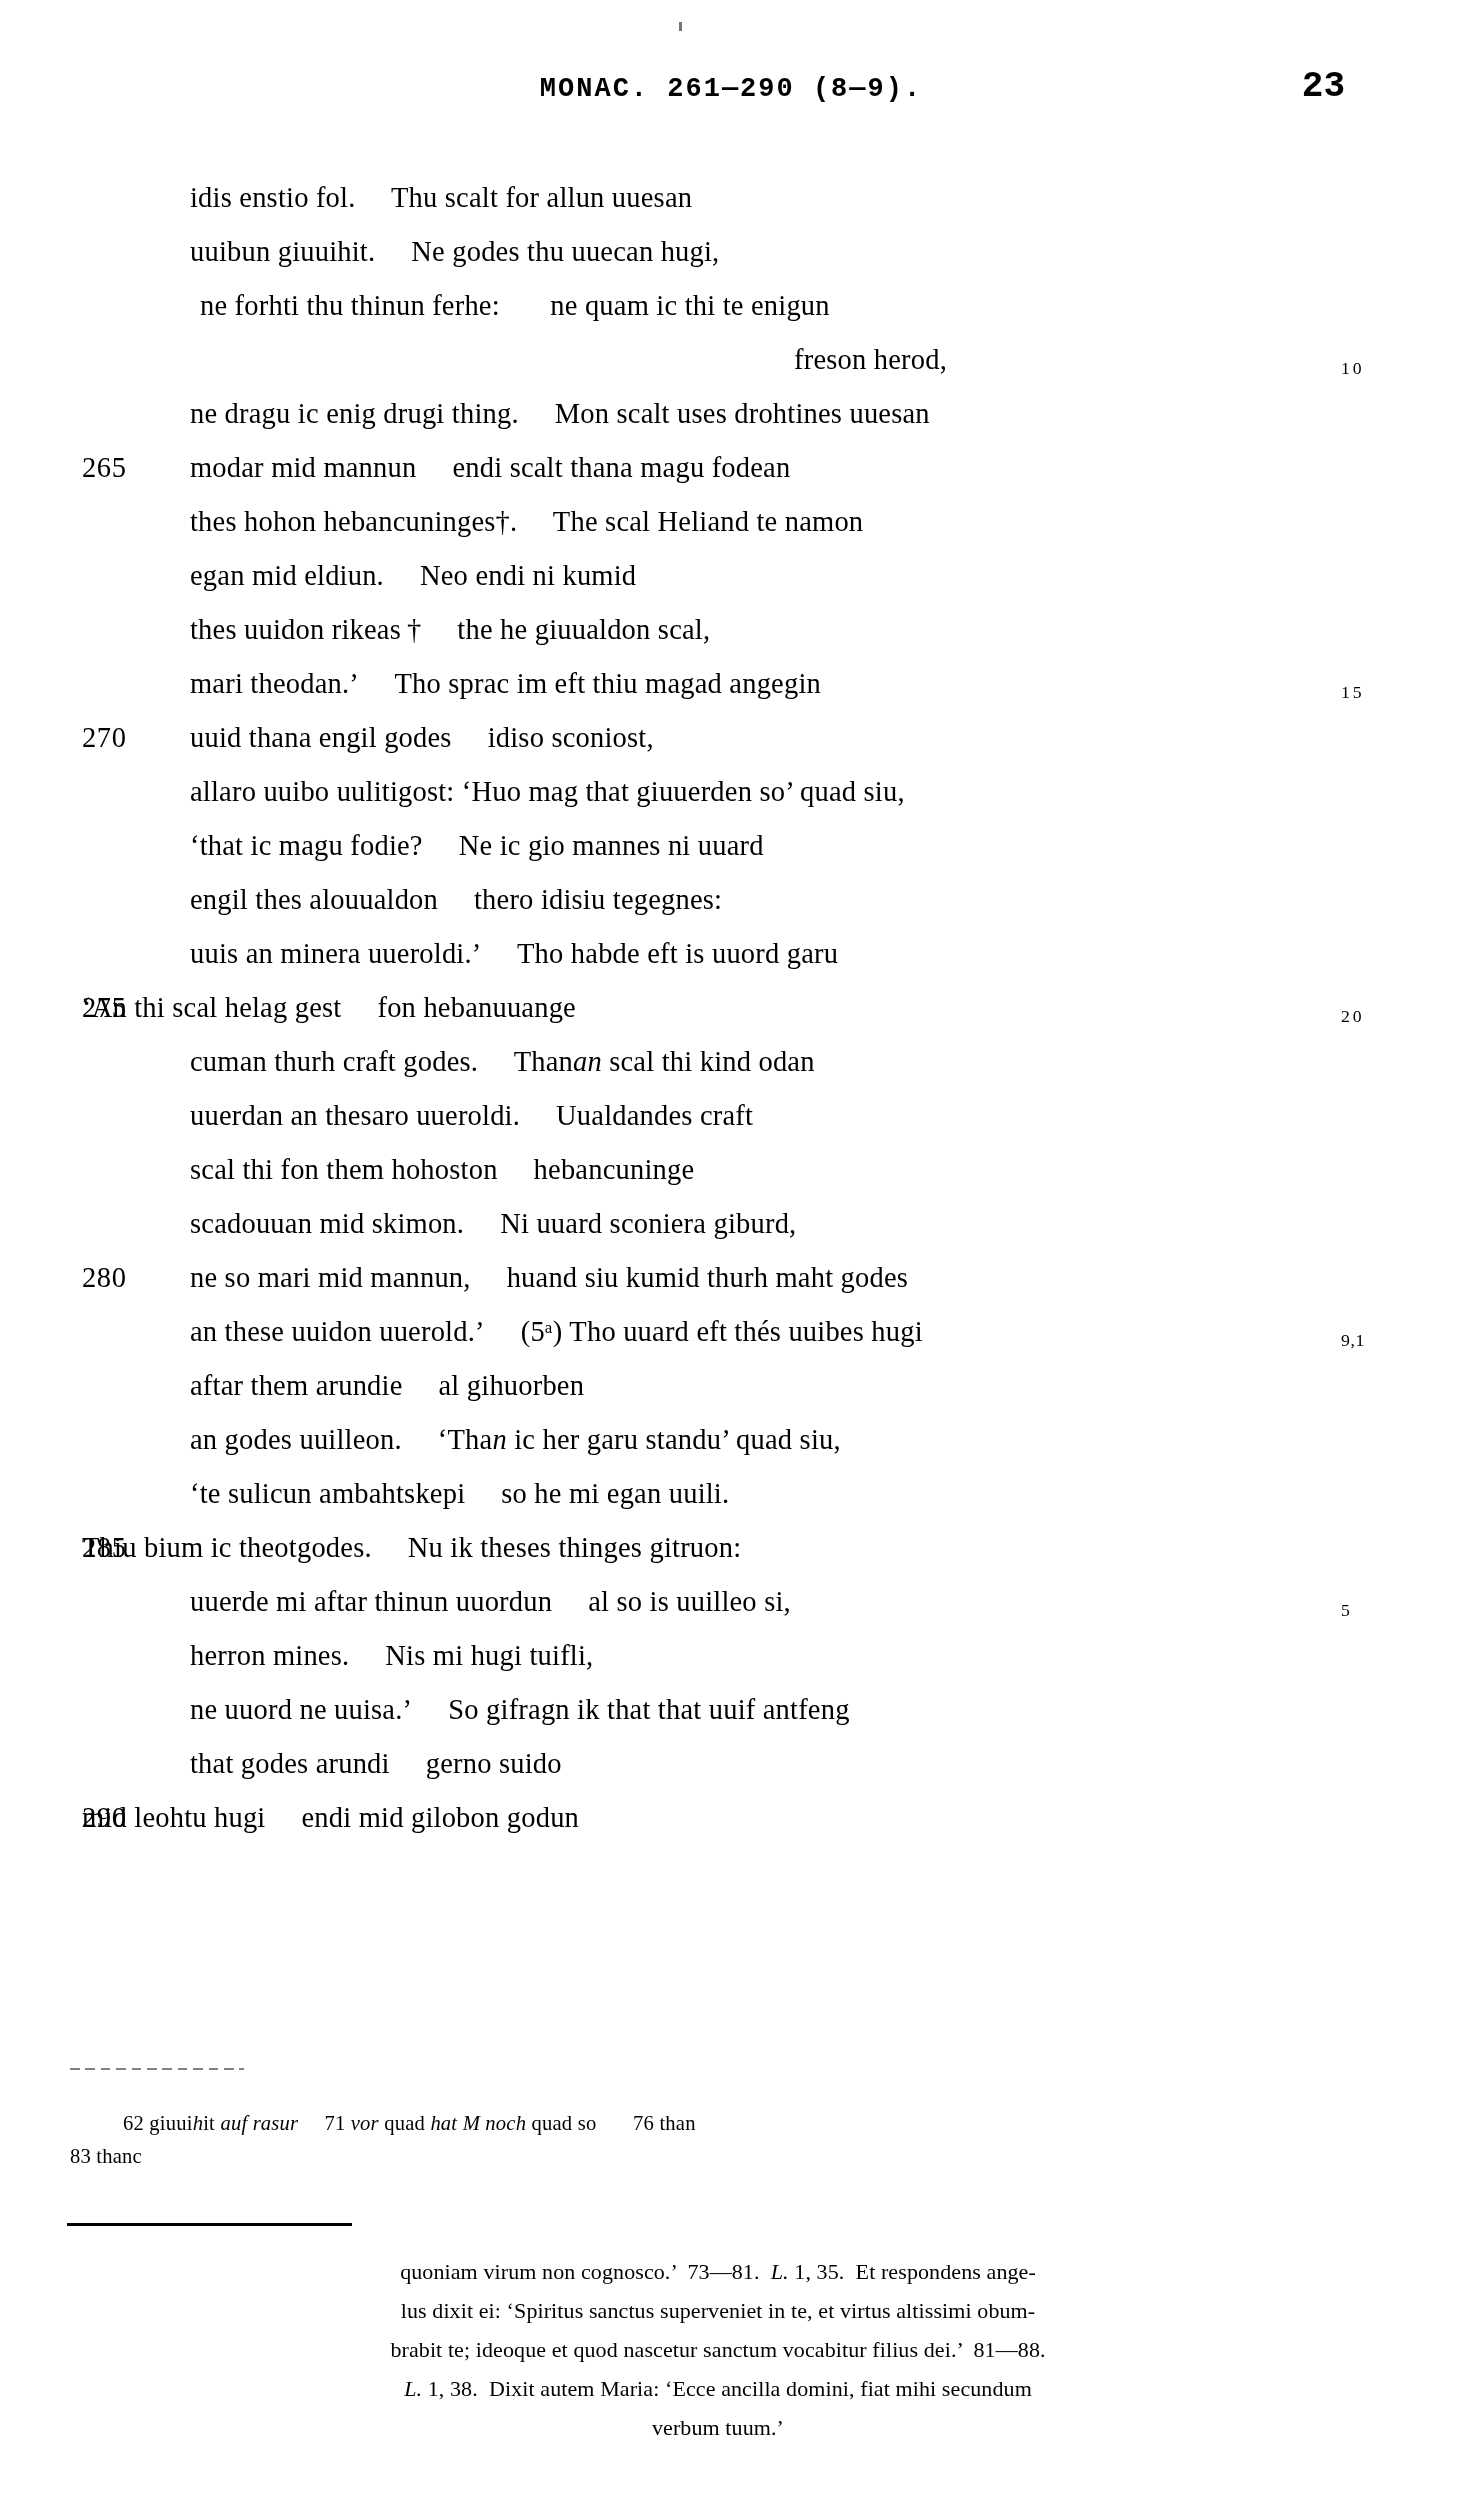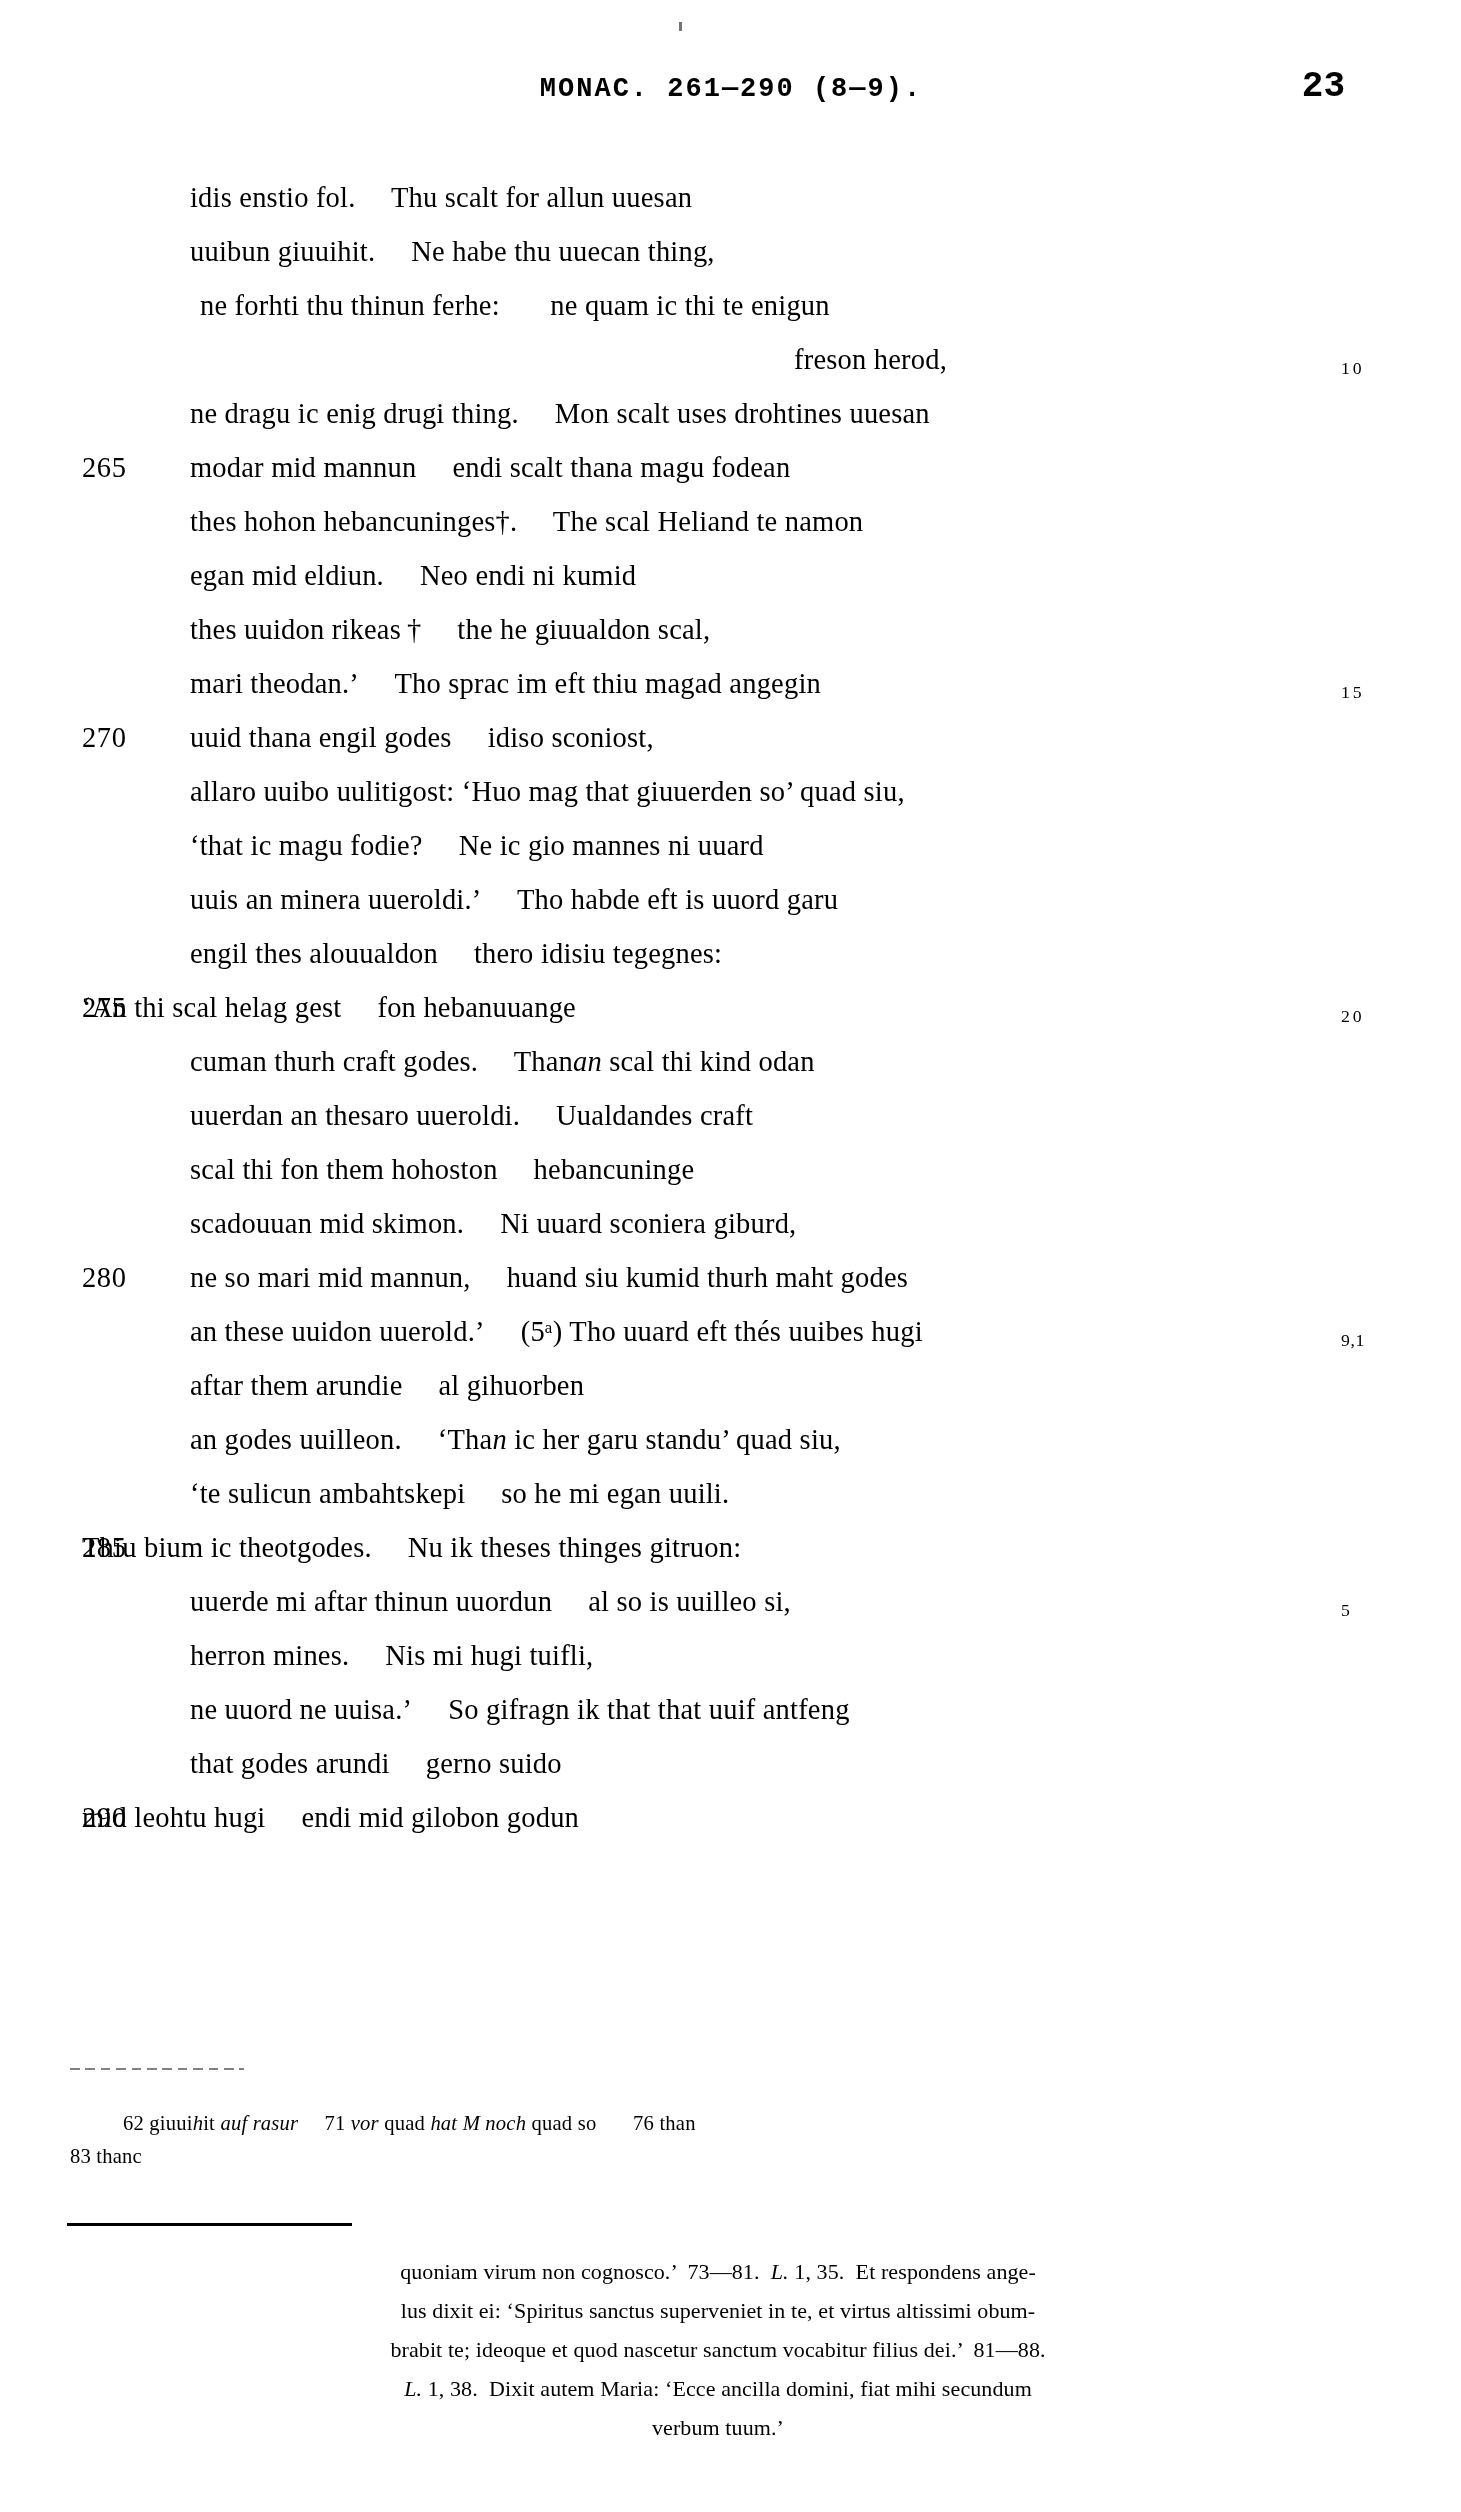--- a/index.html
+++ b/index.html
@@ -155,34 +155,34 @@
 
   <div class="speck"></div>
 
   <div class="runhead">
     <div class="runhead-title">MONAC. 261—290 (8—9).</div>
     <div class="runhead-folio">23</div>
   </div>
 
   <div class="verse" id="verse-block">
       <div class="vline"><span class="vtext ind1">idis enstio fol.  Thu scalt for allun uuesan</span></div>
-      <div class="vline"><span class="vtext ind1">uuibun giuuihit.  Ne habe thu uuecan thing,</span></div>
+      <div class="vline"><span class="vtext ind1">uuibun giuuihit.  Ne godes thu uuecan hugi,</span></div>
       <div class="vline"><span class="vtext ind2">ne forhti thu thinun ferhe:   ne quam ic thi te enigun</span></div>
       <div class="vline"><span class="vtext ind4">freson herod,</span><span class="vmarg">10</span></div>
       <div class="vline"><span class="vtext ind1">ne dragu ic enig drugi thing.  Mon scalt uses drohtines uuesan</span></div>
       <div class="vline"><span class="vnum">265</span><span class="vtext ind1">modar mid mannun  endi scalt thana magu fodean</span></div>
       <div class="vline"><span class="vtext ind1">thes hohon hebancuninges†.  The scal Heliand te namon</span></div>
       <div class="vline"><span class="vtext ind1">egan mid eldiun.  Neo endi ni kumid</span></div>
       <div class="vline"><span class="vtext ind1">thes uuidon rikeas †  the he giuualdon scal,</span></div>
       <div class="vline"><span class="vtext ind1">mari theodan.’  Tho sprac im eft thiu magad angegin</span><span class="vmarg">15</span></div>
       <div class="vline"><span class="vnum">270</span><span class="vtext ind1">uuid thana engil godes  idiso sconiost,</span></div>
       <div class="vline"><span class="vtext ind1">allaro uuibo uulitigost: ‘Huo mag that giuuerden so’ quad siu,</span></div>
       <div class="vline"><span class="vtext ind1">‘that ic magu fodie?  Ne ic gio mannes ni uuard</span></div>
+      <div class="vline"><span class="vtext ind1">engil thes alouualdon  thero idisiu tegegnes:</span></div>
       <div class="vline"><span class="vtext ind1">uuis an minera uueroldi.’  Tho habde eft is uuord garu</span></div>
-      <div class="vline"><span class="vtext ind1">engil thes alouualdon  thero idisiu tegegnes:</span></div>
       <div class="vline"><span class="vnum">275</span><span class="vtext ind0">‘An thi scal helag gest  fon hebanuuange</span><span class="vmarg">20</span></div>
       <div class="vline"><span class="vtext ind1">cuman thurh craft godes.  Than<em class="it">an</em> scal thi kind odan</span></div>
       <div class="vline"><span class="vtext ind1">uuerdan an thesaro uueroldi.  Uualdandes craft</span></div>
       <div class="vline"><span class="vtext ind1">scal thi fon them hohoston  hebancuninge</span></div>
       <div class="vline"><span class="vtext ind1">scadouuan mid skimon.  Ni uuard sconiera giburd,</span></div>
       <div class="vline"><span class="vnum">280</span><span class="vtext ind1">ne so mari mid mannun,  huand siu kumid thurh maht godes</span></div>
       <div class="vline"><span class="vtext ind1">an these uuidon uuerold.’  (5ᵃ) Tho uuard eft thés uuibes hugi</span><span class="vmarg tight">9,1</span></div>
       <div class="vline"><span class="vtext ind1">aftar them arundie  al gihuorben</span></div>
       <div class="vline"><span class="vtext ind1">an godes uuilleon.  ‘Tha<em class="it">n</em> ic her garu standu’ quad siu,</span></div>
       <div class="vline"><span class="vtext ind1">‘te sulicun ambahtskepi  so he mi egan uuili.</span></div>

